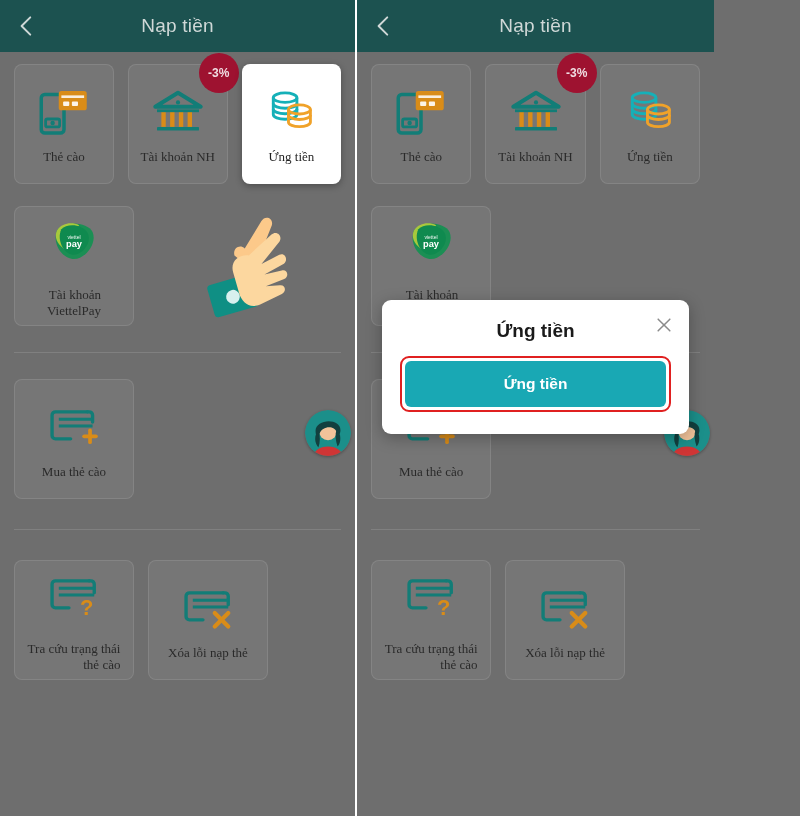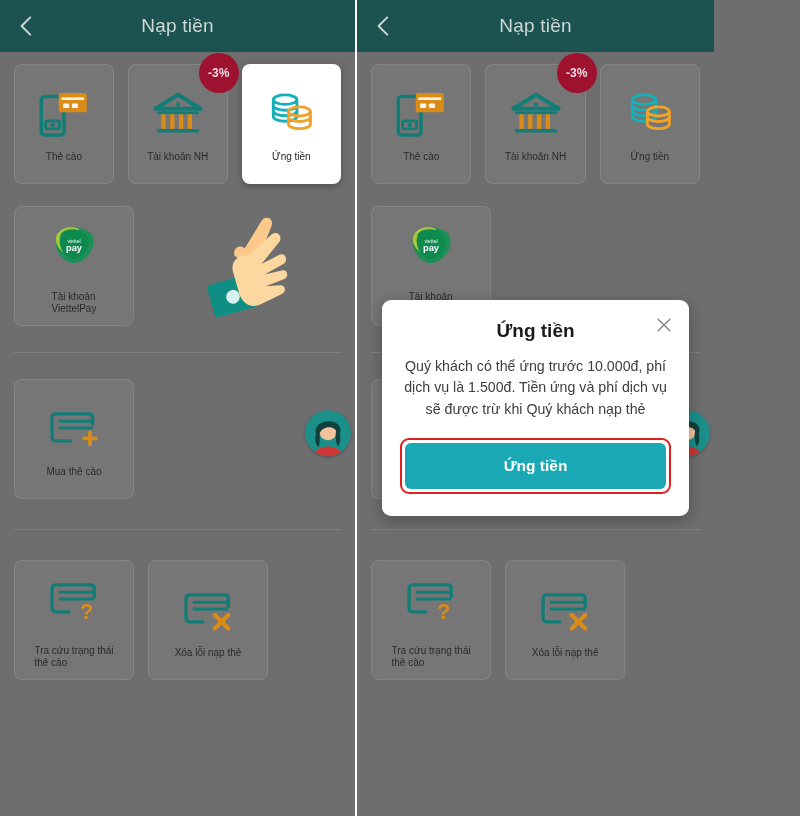--- a/index.html
+++ b/index.html
@@ -40,22 +40,22 @@
     background: rgba(255,255,255,0.06);
     border: 1px solid rgba(255,255,255,0.10);
     border-radius: 8px;
     display: flex; flex-direction: column;
     align-items: center; justify-content: center;
     position: relative;
     padding: 6px 4px;
   }
   .card .ico { height: 58px; display: flex; align-items: center; justify-content: center; }
   .card .lbl {
-    margin-top: 8px; font-size: 10px; line-height: 1.22;
-    color: #2a2a2a; text-align: left; max-width: 112px;
+    margin-top: 8px; font-size: 13px; line-height: 1.22;
+    color: #2a2a2a; text-align: right; max-width: 112px; font-family: Liberation Serif, serif;
   }
   .card.tall .lbl { margin-top: 16px; }
 
   
   .card.highlight {
     background: #ffffff; border: none;
     box-shadow: 0 2px 7px rgba(0,0,0,0.30);
     z-index: 6;
   }
   .card.highlight .lbl { color: #1f1f1f; }
@@ -444,21 +444,20 @@
       </div>
 
       <div class="modal-wrap">
         <div class="modal">
           <div class="modal-close">
             <svg width="20" height="20">
                 <use href="#ic-close"></use>
               </svg>
           </div>
           <div class="modal-title">Ứng tiền</div>
-          <div class="modal-body">Quý khách có thể ứng trước 10.000đ, phí dịch vụ là 1.500đ. Tiền ứng và phí dịch vụ sẽ được trừ khi Quý khách nạp thẻ</div>
           <div class="cta-ring">
             <button class="cta">Ứng tiền</button>
           </div>
         </div>
       </div>
 
     </div>
   </div>
 </div>
 

